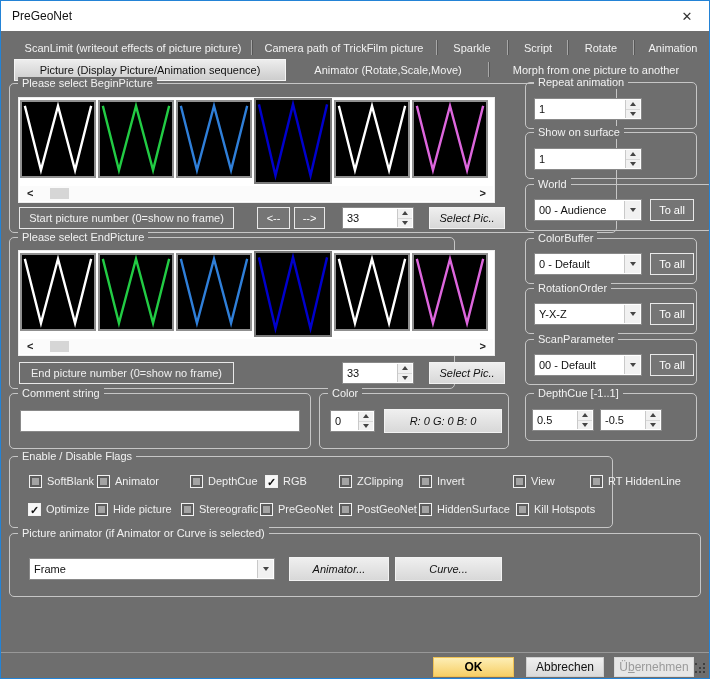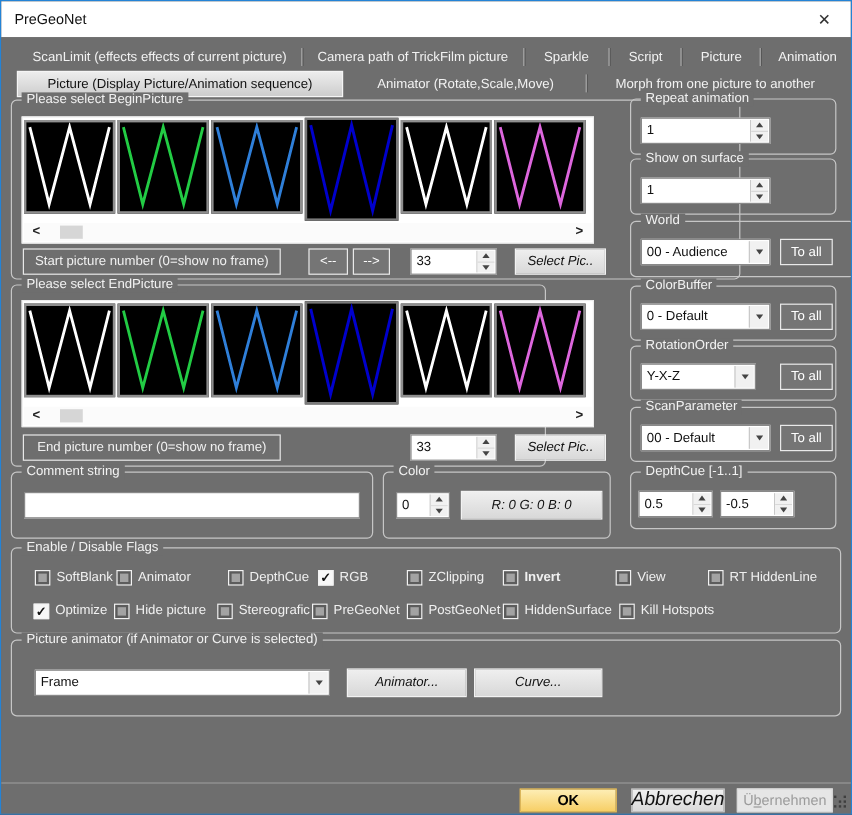--- a/index.html
+++ b/index.html
@@ -84,50 +84,50 @@
   .checkbox.checked { background:#f7f7f7; }
   .checkbox.checked::after { content:"✓"; inset:0; background:transparent; color:#111;
                              font-size:11px; line-height:12px; text-align:center; font-weight:bold; }
 
   
   .footer-divider { position:absolute; left:0; top:621px; width:710px; height:1px; background:#989898; }
   .btn-ok { position:absolute; background:linear-gradient(#fdeeb5,#f7cf66); border:1px solid #efc254;
             color:#000; font-size:12px; font-weight:bold; display:flex; align-items:center;
             justify-content:center; }
   .btn-cancel { position:absolute; background:linear-gradient(#f0f0f0,#dadada); border:1px solid #cfcfcf;
-                color:#111; font-size:16px; display:flex; align-items:center; justify-content:center;font-style:italic; }
+                color:#111; font-size:12px; display:flex; align-items:center; justify-content:center; }
   .btn-apply { position:absolute; background:#e6e6e6; border:1px solid #d9d9d9; color:#9b9b9b;
                font-size:12px; display:flex; align-items:center; justify-content:center; }
   .btn-apply .u { text-decoration:underline; }
   .grip { position:absolute; right:3px; bottom:4px; width:11px; height:11px; }
   .grip::before { content:""; position:absolute; left:0; top:0; width:2px; height:2px; background:#3f3f3f;
                   box-shadow:8px 8px 0 #3f3f3f, 8px 4px 0 #3f3f3f, 4px 8px 0 #3f3f3f,
                              8px 0 0 #3f3f3f, 4px 4px 0 #3f3f3f, 0 8px 0 #3f3f3f; }
 </style>
 </head>
 <body>
 
 <div id="window">
 
   <div id="titlebar">
     <span class="title">PreGeoNet</span>
     <span class="close">✕</span>
   </div>
 
   <div id="bodyarea">
 
-    <div class="tab1" style="left:18px;width:228px;">ScanLimit (effects effects of current picture)</div>
+    <div class="tab1" style="left:18px;width:228px;">ScanLimit (writeout effects of picture picture)</div>
     <div class="tabsep" style="left:250px;"></div>
     <div class="tab1" style="left:258px;width:170px;">Camera path of TrickFilm picture</div>
     <div class="tabsep" style="left:435px;"></div>
     <div class="tab1" style="left:442px;width:58px;">Sparkle</div>
     <div class="tabsep" style="left:506px;"></div>
     <div class="tab1" style="left:512px;width:50px;">Script</div>
     <div class="tabsep" style="left:566px;"></div>
-    <div class="tab1" style="left:574px;width:52px;">Picture</div>
+    <div class="tab1" style="left:574px;width:52px;">Rotate</div>
     <div class="tabsep" style="left:632px;"></div>
     <div class="tab1" style="left:640px;width:64px;">Animation</div>
 
     <div class="tab2sel">Picture (Display Picture/Animation sequence)</div>
     <div class="tab2" style="left:293px;width:188px;">Animator (Rotate,Scale,Move)</div>
     <div class="tabsep2" style="left:487px;"></div>
     <div class="tab2" style="left:495px;width:200px;">Morph from one picture to another</div>
 
     <div class="group" style="left:8px;top:52px;width:608px;height:150px;">
       <span class="group-label">Please select BeginPicture</span>
@@ -313,21 +313,21 @@
         <span class="val">0 - Default</span>
         <span class="combo-arrow">
             <i class="tri-down"></i>
           </span>
       </div>
       <div class="btn-gray" style="left:124px;top:14px;width:44px;height:22px;">To all</div>
     </div>
 
     <div class="group" style="left:524px;top:257px;width:172px;height:46px;">
       <span class="group-label">RotationOrder</span>
-      <div class="field" style="left:8px;top:14px;width:96px;height:22px;">
+      <div class="field" style="left:8px;top:14px;width:108px;height:22px;">
         <span class="val">Y-X-Z</span>
         <span class="combo-arrow">
             <i class="tri-down"></i>
           </span>
       </div>
       <div class="btn-gray" style="left:124px;top:14px;width:44px;height:22px;">To all</div>
     </div>
 
     <div class="group" style="left:524px;top:308px;width:172px;height:46px;">
       <span class="group-label">ScanParameter</span>
@@ -359,21 +359,21 @@
             <span>
               <i class="tri-up"></i>
             </span>
             <span>
               <i class="tri-down"></i>
             </span>
           </span>
       </div>
     </div>
 
-    <div class="group" style="left:8px;top:425px;width:692px;height:72px;">
+    <div class="group" style="left:8px;top:425px;width:604px;height:72px;">
       <span class="group-label">Enable / Disable Flags</span>
 
       <div class="flag" style="left:19px;top:17px;">
           <span class="checkbox"></span>
           <span>SoftBlank</span>
         </div>
       <div class="flag" style="left:87px;top:17px;">
           <span class="checkbox"></span>
           <span>Animator</span>
         </div>
@@ -382,21 +382,21 @@
           <span>DepthCue</span>
         </div>
       <div class="flag" style="left:255px;top:17px;">
           <span class="checkbox checked"></span>
           <span>RGB</span>
         </div>
       <div class="flag" style="left:329px;top:17px;">
           <span class="checkbox"></span>
           <span>ZClipping</span>
         </div>
-      <div class="flag" style="left:409px;top:17px;font-weight:bold;">
+      <div class="flag" style="left:409px;top:17px;">
           <span class="checkbox"></span>
           <span>Invert</span>
         </div>
       <div class="flag" style="left:503px;top:17px;">
           <span class="checkbox"></span>
           <span>View</span>
         </div>
       <div class="flag" style="left:580px;top:17px;">
           <span class="checkbox"></span>
           <span>RT HiddenLine</span>

